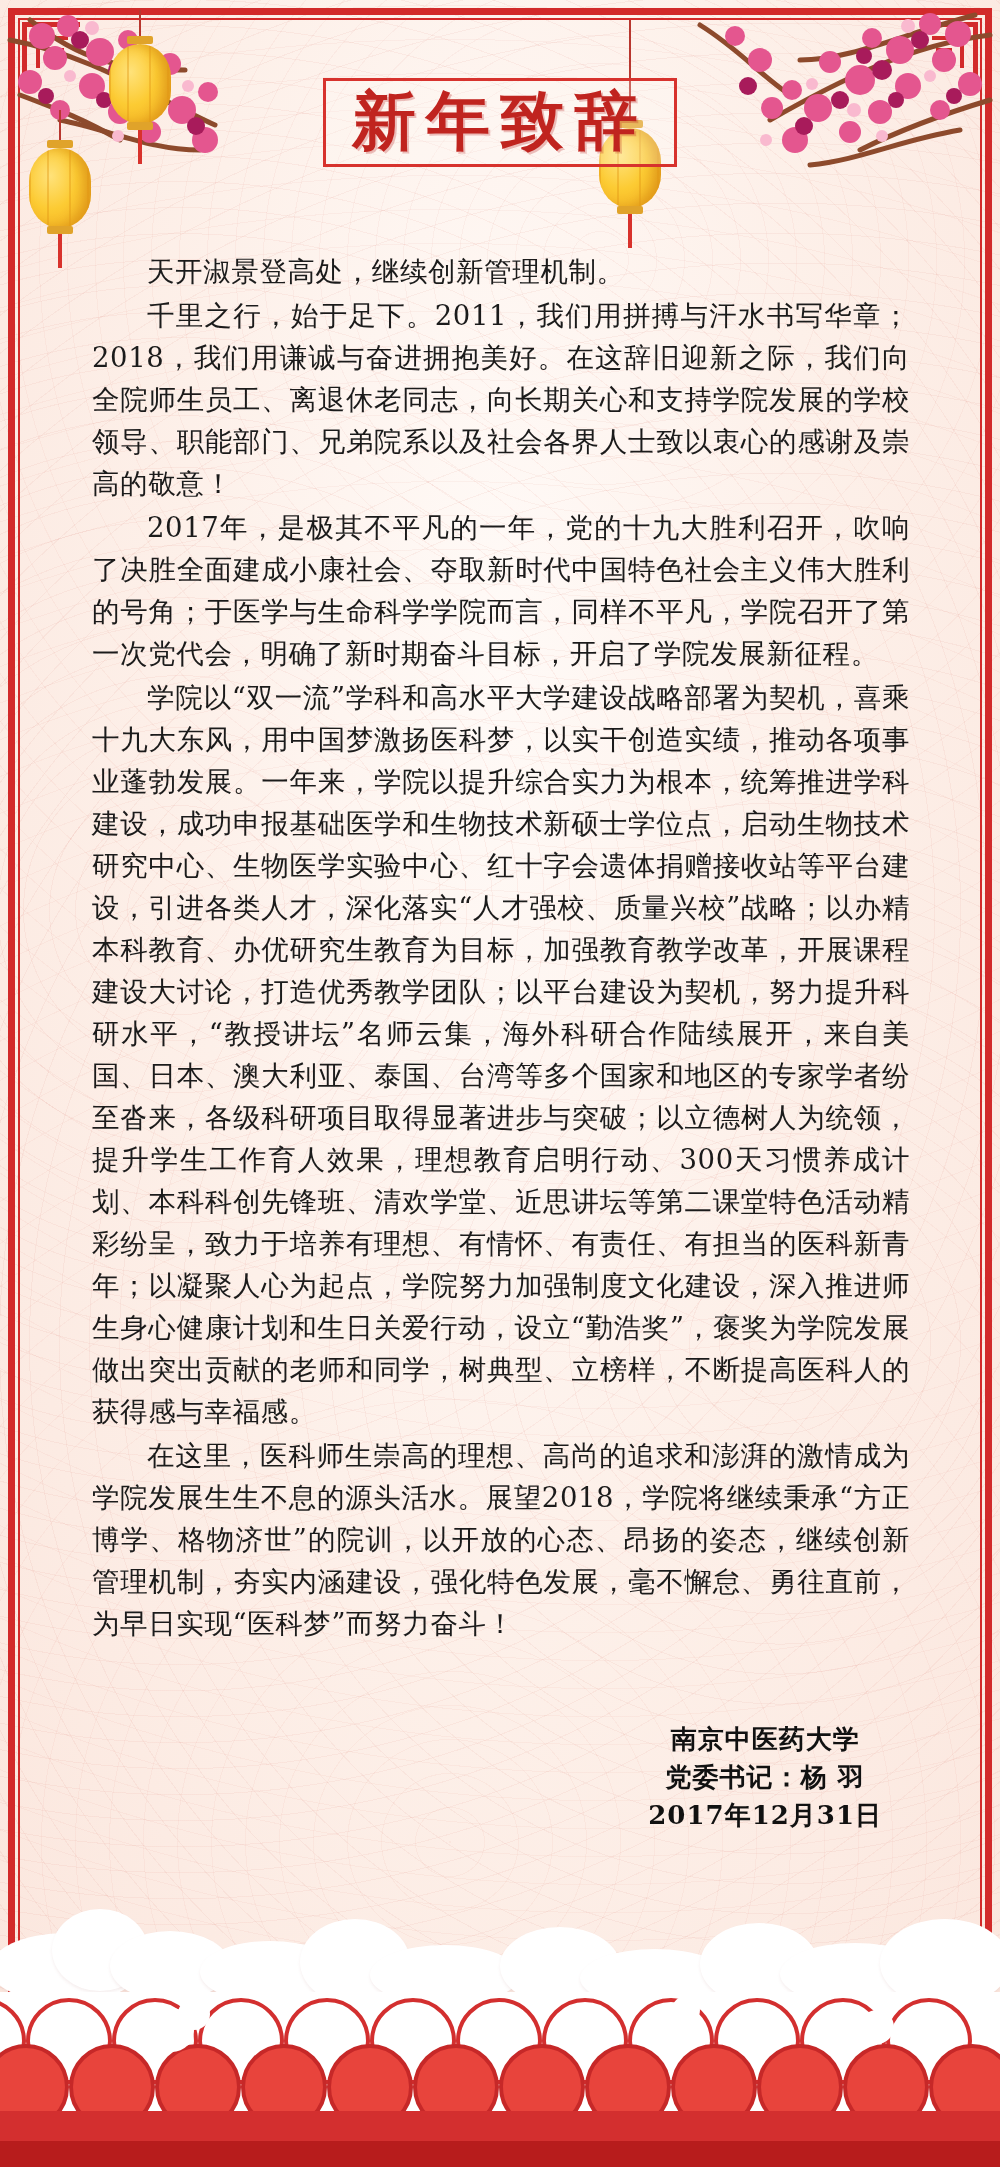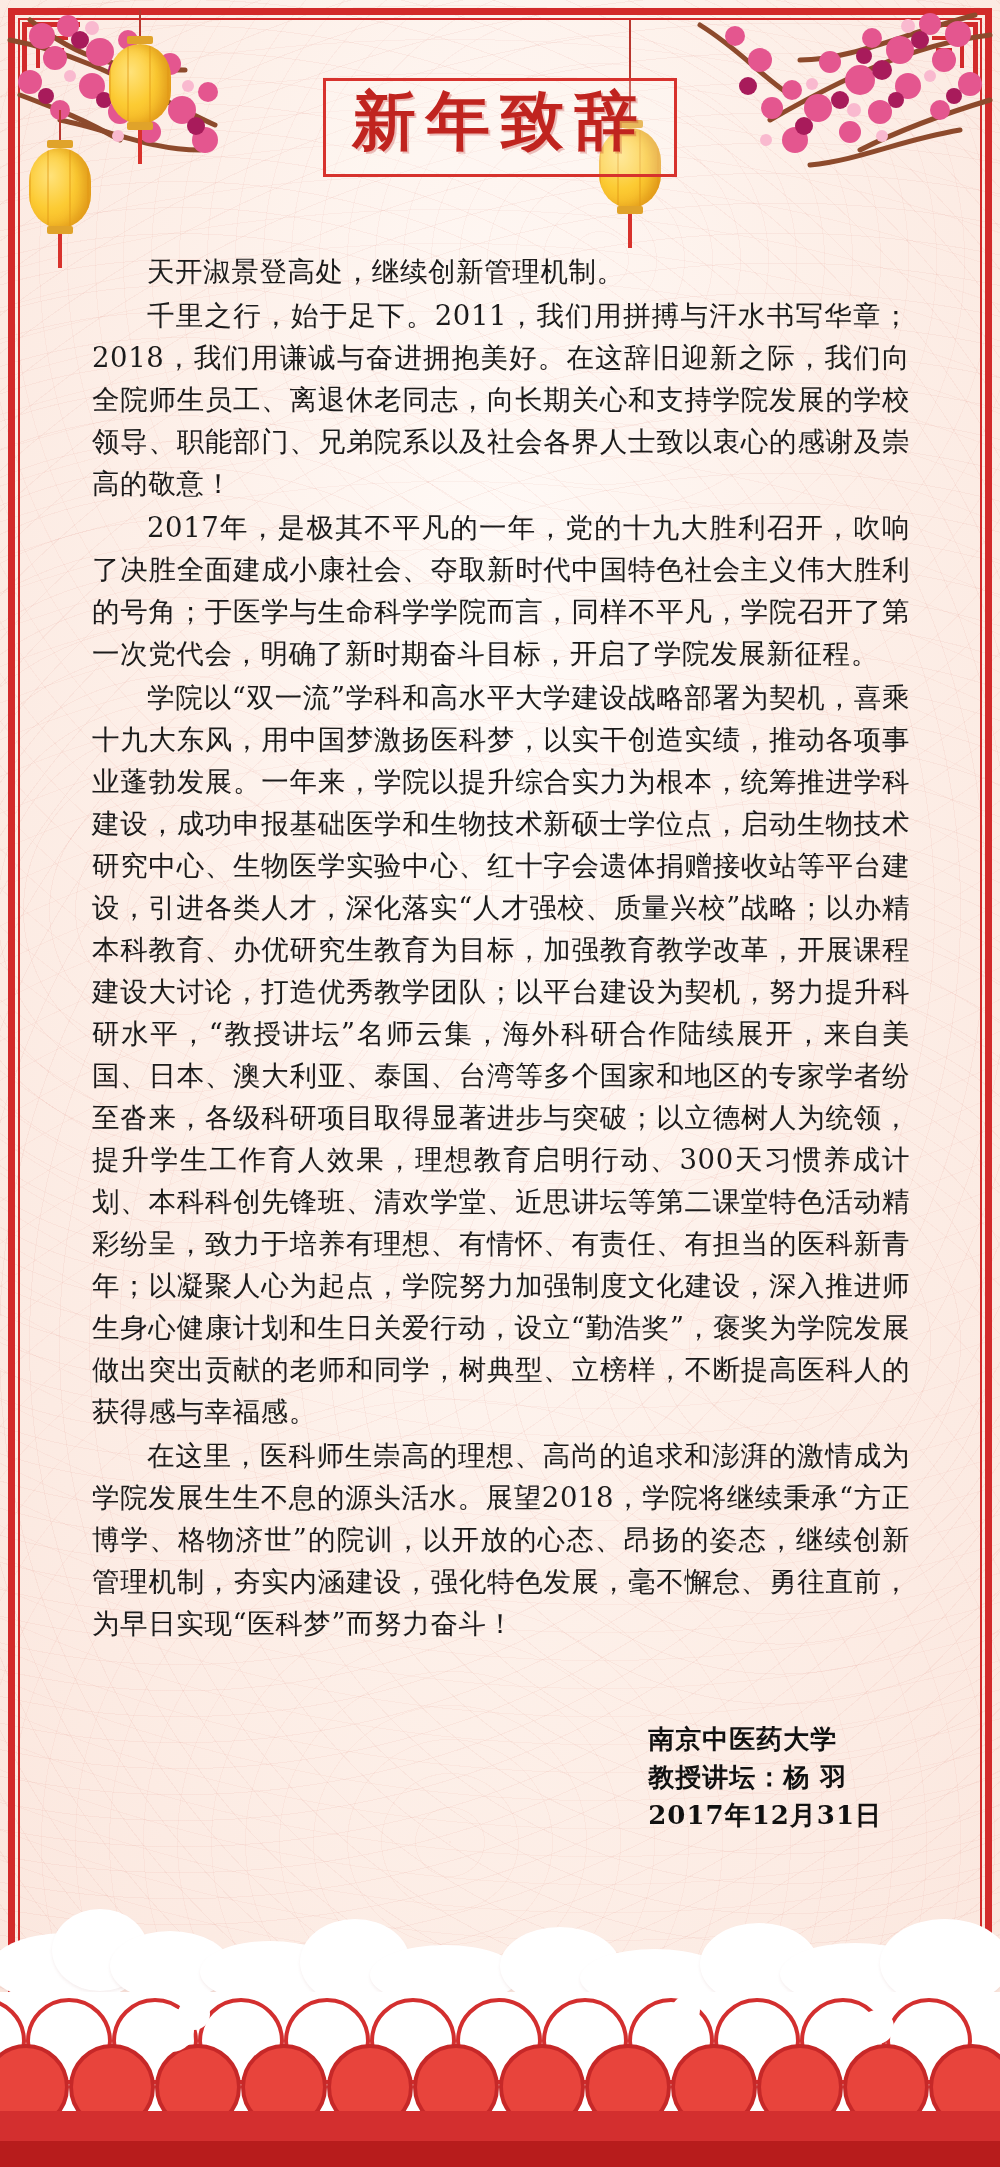--- a/index.html
+++ b/index.html
@@ -48,21 +48,21 @@
   .corner i.v2{left:14px;top:14px;width:4px;height:32px;}
   .corner i.h3{left:26px;top:26px;width:16px;height:4px;}
   .corner i.v3{left:26px;top:26px;width:4px;height:16px;}
 
   
   .title-wrap{
     position:absolute;left:50%;top:78px;transform:translateX(-50%);
     text-align:center;z-index:30;
   }
   .title-box{
-    border:3px solid #d7322d;padding:6px 26px 20px;display:inline-block;
+    border:3px solid #d7322d;padding:6px 26px 10px;display:inline-block;
     background:rgba(255,250,247,.25);
   }
   .title{
     font-family:"DejaVu Serif","Liberation Serif",serif;
     font-size:64px;letter-spacing:10px;color:#c0241f;font-weight:bold;
     line-height:1.05;white-space:nowrap;
     text-shadow:2px 2px 0 rgba(180,20,20,.25);
   }
   
   .deco{position:absolute;z-index:20;pointer-events:none;}
@@ -95,21 +95,21 @@
   .content p{
     margin:0 0 2px 0;
     font-size:27.5px;
     line-height:42px;
     text-indent:2em;
     text-align:justify;
     letter-spacing:.6px;
     font-family:"DejaVu Serif","Liberation Serif",serif;
   }
   .signature{
-    position:absolute;right:118px;top:1720px;z-index:25;text-align:left;
+    position:absolute;right:118px;top:1720px;z-index:25;text-align:center;
     font-family:"DejaVu Serif","Liberation Serif",serif;
     font-size:26px;line-height:38px;color:#111;font-weight:bold;
     letter-spacing:1px;
   }
   .signature div{white-space:nowrap;}
 
   
   .clouds{position:absolute;left:0;right:0;bottom:168px;height:120px;z-index:15;}
   .cloud{position:absolute;background:#ffffff;border-radius:50%;box-shadow:0 2px 3px rgba(180,120,120,.12);}
   .waves{position:absolute;left:0;right:0;bottom:0;height:175px;z-index:16;overflow:hidden;}
@@ -292,21 +292,21 @@
 <div class="content">
   <p>天开淑景登高处，继续创新管理机制。</p>
   <p>千里之行，始于足下。2011，我们用拼搏与汗水书写华章；2018，我们用谦诚与奋进拥抱美好。在这辞旧迎新之际，我们向全院师生员工、离退休老同志，向长期关心和支持学院发展的学校领导、职能部门、兄弟院系以及社会各界人士致以衷心的感谢及崇高的敬意！</p>
   <p>2017年，是极其不平凡的一年，党的十九大胜利召开，吹响了决胜全面建成小康社会、夺取新时代中国特色社会主义伟大胜利的号角；于医学与生命科学学院而言，同样不平凡，学院召开了第一次党代会，明确了新时期奋斗目标，开启了学院发展新征程。</p>
   <p>学院以“双一流”学科和高水平大学建设战略部署为契机，喜乘十九大东风，用中国梦激扬医科梦，以实干创造实绩，推动各项事业蓬勃发展。一年来，学院以提升综合实力为根本，统筹推进学科建设，成功申报基础医学和生物技术新硕士学位点，启动生物技术研究中心、生物医学实验中心、红十字会遗体捐赠接收站等平台建设，引进各类人才，深化落实“人才强校、质量兴校”战略；以办精本科教育、办优研究生教育为目标，加强教育教学改革，开展课程建设大讨论，打造优秀教学团队；以平台建设为契机，努力提升科研水平，“教授讲坛”名师云集，海外科研合作陆续展开，来自美国、日本、澳大利亚、泰国、台湾等多个国家和地区的专家学者纷至沓来，各级科研项目取得显著进步与突破；以立德树人为统领，提升学生工作育人效果，理想教育启明行动、300天习惯养成计划、本科科创先锋班、清欢学堂、近思讲坛等第二课堂特色活动精彩纷呈，致力于培养有理想、有情怀、有责任、有担当的医科新青年；以凝聚人心为起点，学院努力加强制度文化建设，深入推进师生身心健康计划和生日关爱行动，设立“勤浩奖”，褒奖为学院发展做出突出贡献的老师和同学，树典型、立榜样，不断提高医科人的获得感与幸福感。</p>
   <p>在这里，医科师生崇高的理想、高尚的追求和澎湃的激情成为学院发展生生不息的源头活水。展望2018，学院将继续秉承“方正博学、格物济世”的院训，以开放的心态、昂扬的姿态，继续创新管理机制，夯实内涵建设，强化特色发展，毫不懈怠、勇往直前，为早日实现“医科梦”而努力奋斗！</p>
 </div>
 
 <div class="signature">
   <div>南京中医药大学</div>
-  <div>教授讲坛：杨  羽</div>
+  <div>党委书记：杨  羽</div>
   <div>2017年12月31日</div>
 </div>
 
 <div class="clouds">
   <div class="cloud" style="left:-10px;top:54px;width:150px;height:70px;"></div>
   <div class="cloud" style="left:52px;top:30px;width:96px;height:82px;"></div>
   <div class="cloud" style="left:110px;top:52px;width:120px;height:70px;"></div>
   <div class="cloud" style="left:200px;top:62px;width:140px;height:62px;"></div>
   <div class="cloud" style="left:300px;top:40px;width:110px;height:86px;"></div>
   <div class="cloud" style="left:370px;top:66px;width:150px;height:60px;"></div>

